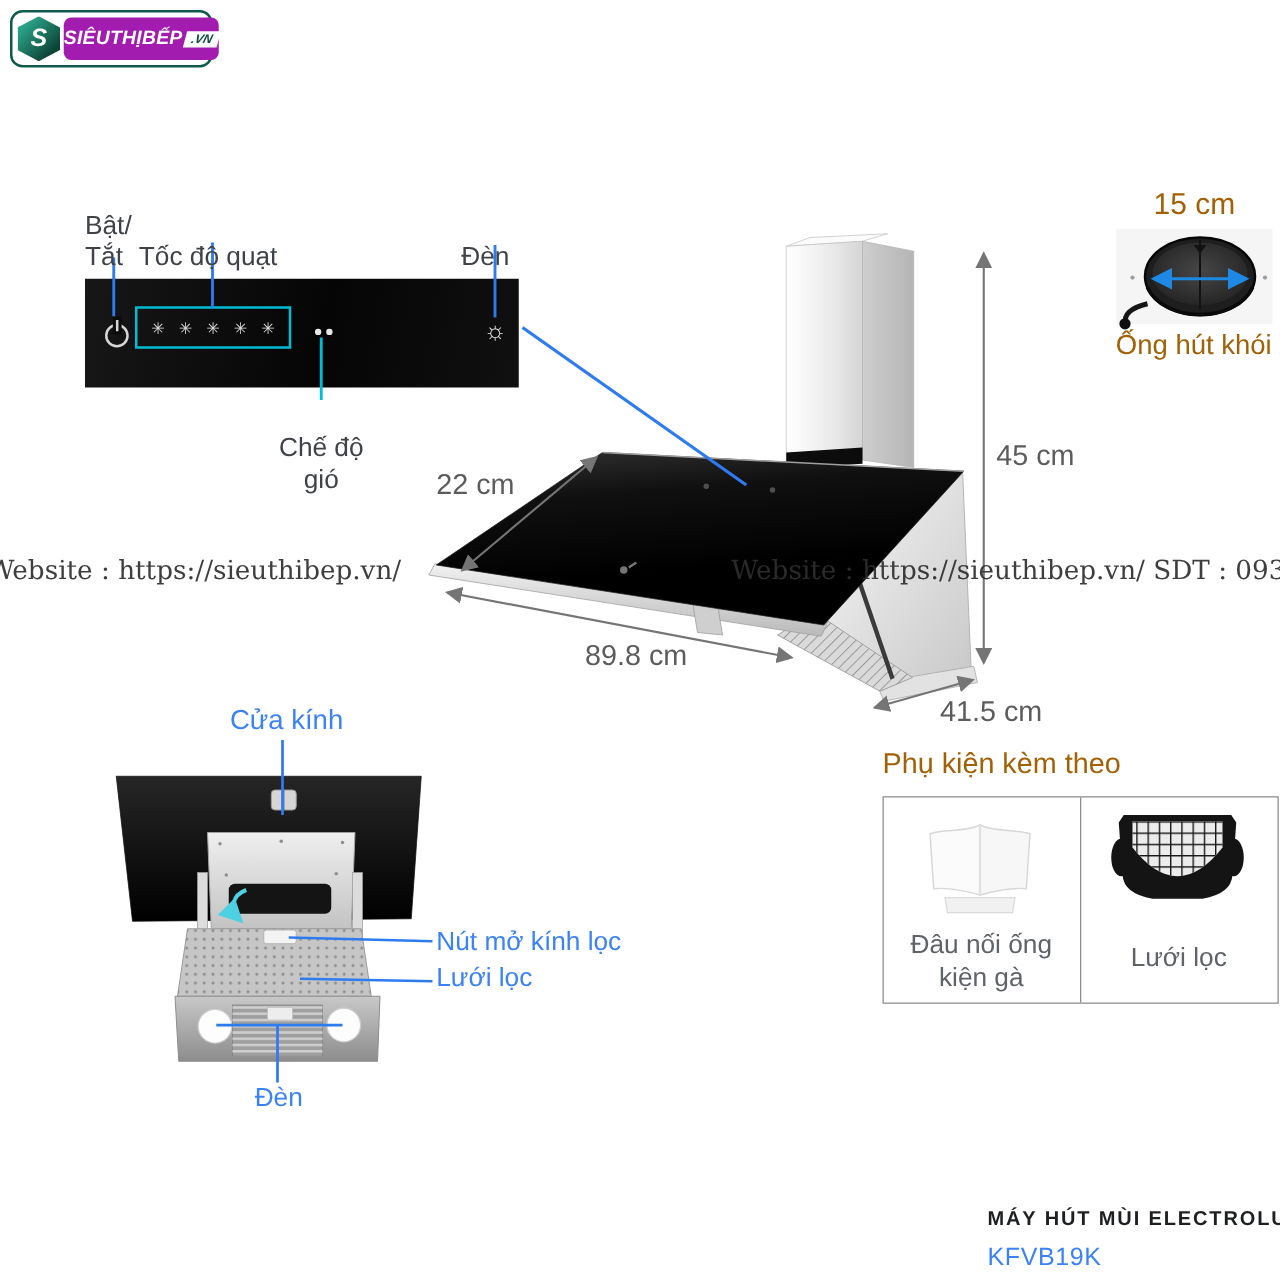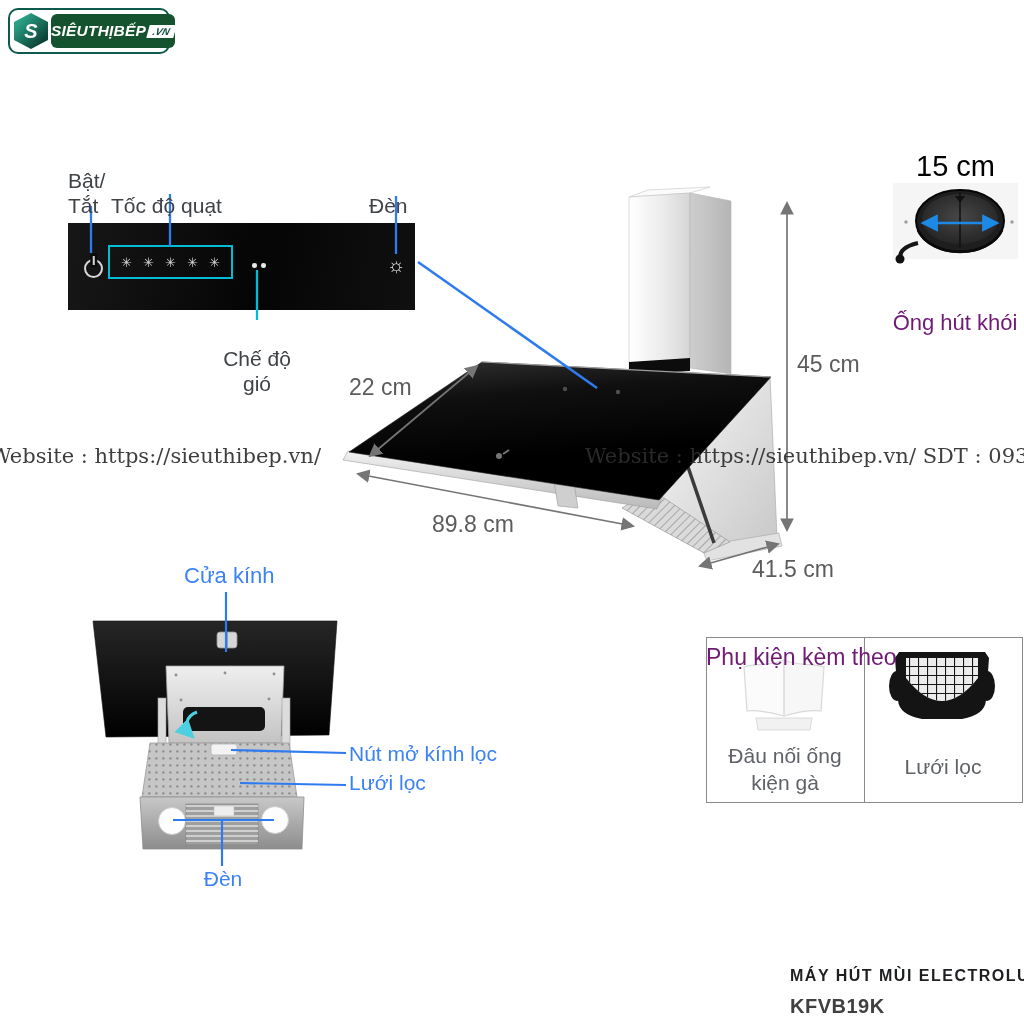--- a/index.html
+++ b/index.html
@@ -3,36 +3,36 @@
 <meta charset="utf-8">
 <style>
   html,body{margin:0;padding:0;background:#fff;}
   .canvas{position:relative;width:1024px;height:1024px;background:#fff;overflow:hidden;
           font-family:"Liberation Sans",sans-serif;}
   .abs{position:absolute;}
   
   .lbl{color:#3f4347;font-size:21px;line-height:25px;white-space:nowrap;margin-top:24px;}
   .lbl2{color:#3b82f6;font-size:21px;line-height:25px;white-space:nowrap;}
   .dim{color:#5c5c5c;font-size:23px;white-space:nowrap;}
-  .dim-blue{color:#000000;font-size:29px;text-align:center;white-space:nowrap;}
-  .acc-title{color:#701a75;font-size:23px;white-space:nowrap;margin-top:47px;}
+  .dim-blue{color:#a16207;font-size:24px;text-align:center;white-space:nowrap;}
+  .acc-title{color:#a16207;font-size:23px;white-space:nowrap;}
   .acc-lbl{color:#5f6368;font-size:21px;line-height:27px;text-align:center;}
   .prod1{color:#1d1f21;font-size:16px;font-weight:bold;letter-spacing:1.5px;white-space:nowrap;}
-  .prod2{color:#404040;font-size:20px;font-weight:bold;letter-spacing:.5px;white-space:nowrap;}
+  .prod2{color:#3b82f6;font-size:20px;font-weight:normal;letter-spacing:.5px;white-space:nowrap;}
   .wm{font-family:"DejaVu Serif","Liberation Serif",serif;font-size:21px;color:#2e2e2e;
       white-space:nowrap;opacity:.92;}
   .center{text-align:center;}.z2{z-index:2}.z3{z-index:3}.z4{z-index:4}.z5{z-index:5}.z6{z-index:6}
   
   .logo{left:8px;top:8px;width:162px;height:46px;border:2px solid #0e5a4c;border-radius:10px;
         background:#fff;display:flex;align-items:center;padding:0 4px;box-sizing:border-box;}
   .logo-hex{width:34px;height:36px;background:linear-gradient(135deg,#2aa186 20%,#0d4438 80%);
             clip-path:polygon(50% 0,100% 25%,100% 75%,50% 100%,0 75%,0 25%);
             display:flex;align-items:center;justify-content:center;flex:0 0 auto;}
   .logo-hex span{color:#fff;font-weight:bold;font-style:italic;font-size:20px;}
-  .logo-pill{margin-left:3px;background:#14532d;border-radius:6px;height:34px;flex:1;
+  .logo-pill{margin-left:3px;background:#a21caf;border-radius:6px;height:34px;flex:1;
              display:flex;align-items:center;justify-content:center;gap:2px;}
   .logo-pill .nm{color:#fff;font-style:italic;font-weight:bold;font-size:15.5px;letter-spacing:.2px;}
   .logo-pill .tld{background:#fff;color:#0b4a3e;font-weight:bold;font-style:italic;font-size:10px;
                   padding:1px 5px;transform:skewX(-15deg);}
   
   .panel{left:68px;top:223px;width:347px;height:87px;
          background:linear-gradient(100deg,#171717,#050505 55%,#101010);}
   .power-glyph{position:absolute;left:16px;top:36px;width:15px;height:15px;border:2.5px solid #d6d6d6;
                border-radius:50%;}
   .power-glyph::before{content:"";position:absolute;left:50%;top:-5px;width:2.5px;height:9px;
@@ -254,21 +254,21 @@
     <span style="display:block">Tắt</span>
   </div>
   <div class="abs z4 lbl" style="left:111px;top:169px">Tốc độ quạt</div>
   <div class="abs z4 lbl" style="left:369px;top:169px">Đèn</div>
   <div class="abs z4 lbl center" style="left:212px;top:322px;width:90px">
     <span style="display:block">Chế độ</span>
     <span style="display:block">gió</span>
   </div>
 
   <div class="abs z4 dim" style="left:349px;top:374px">22 cm</div>
-  <div class="abs z4 dim" style="left:432px;top:511px">89.8 cm</div>
+  <div class="abs z4 dim" style="left:468px;top:511px">89.8 cm</div>
   <div class="abs z4 dim" style="left:797px;top:351px">45 cm</div>
   <div class="abs z4 dim" style="left:752px;top:556px">41.5 cm</div>
 
   <div class="abs z4 dim-blue" style="left:893px;top:150px;width:125px">15 cm</div>
   <div class="abs z4 acc-title center" style="left:885px;top:263px;width:140px;font-size:22px">Ống hút khói</div>
 
   <div class="abs z4 lbl2" style="left:184px;top:563px;font-size:22px">Cửa kính</div>
   <div class="abs z4 lbl2" style="left:349px;top:741px">Nút mở kính lọc</div>
   <div class="abs z4 lbl2" style="left:349px;top:770px">Lưới lọc</div>
   <div class="abs z4 lbl2 center" style="left:194px;top:866px;width:58px">Đèn</div>

